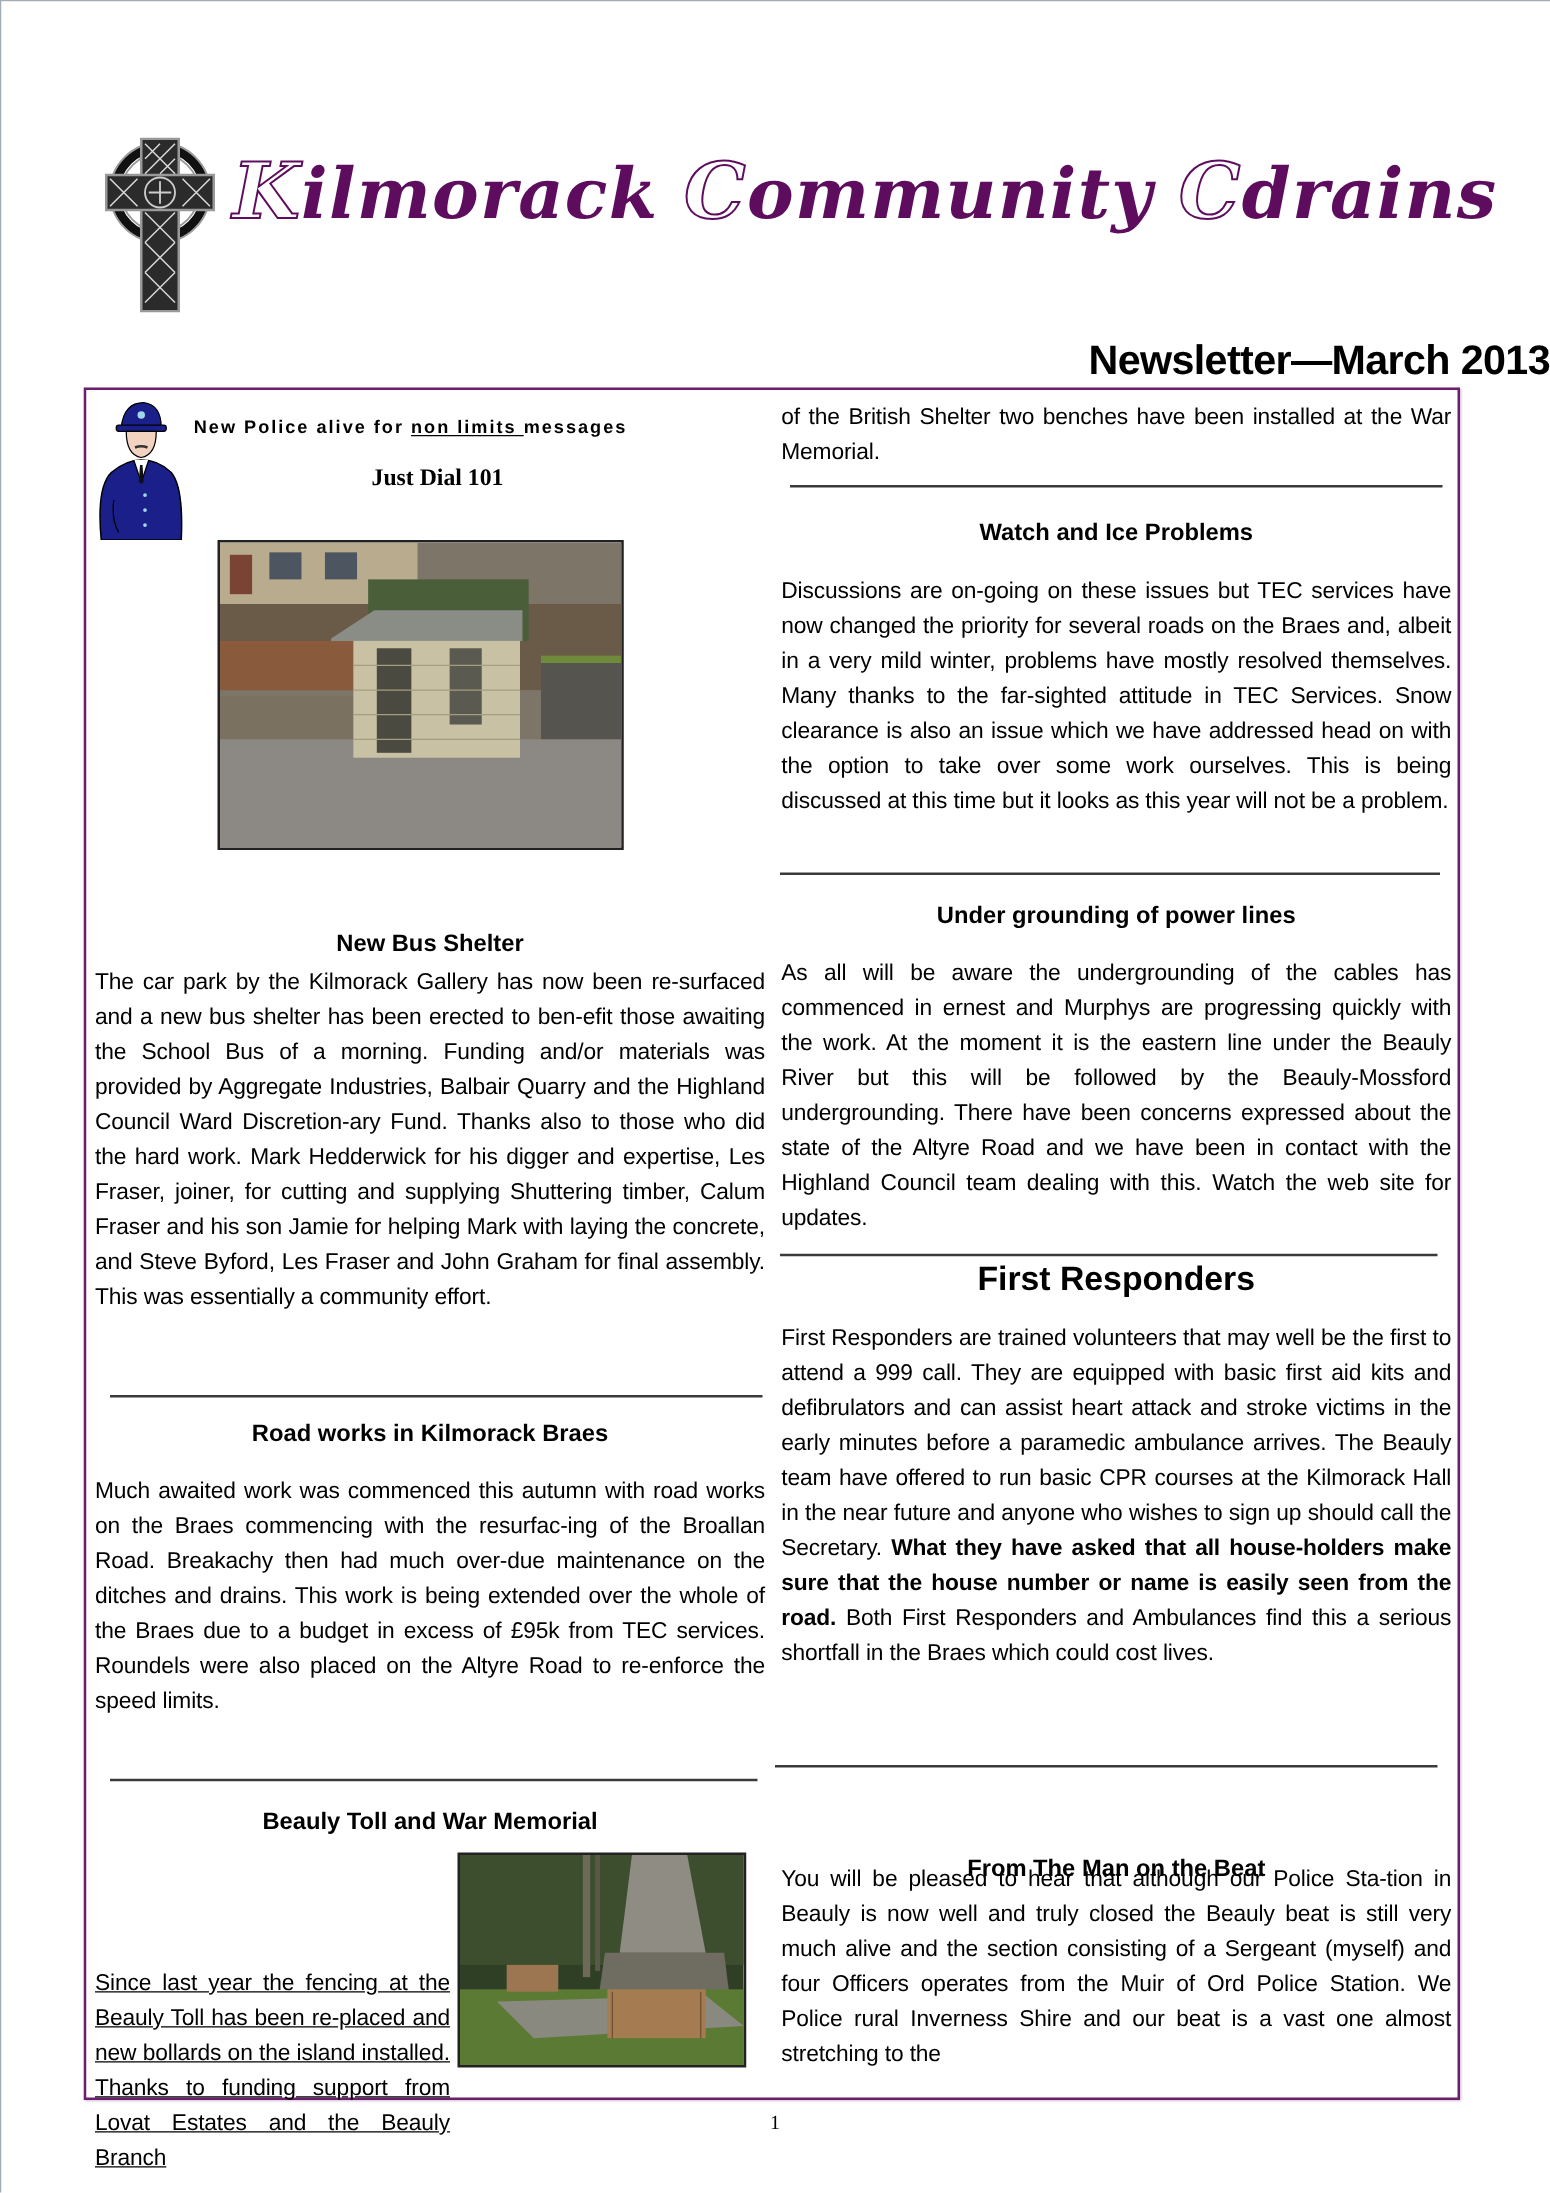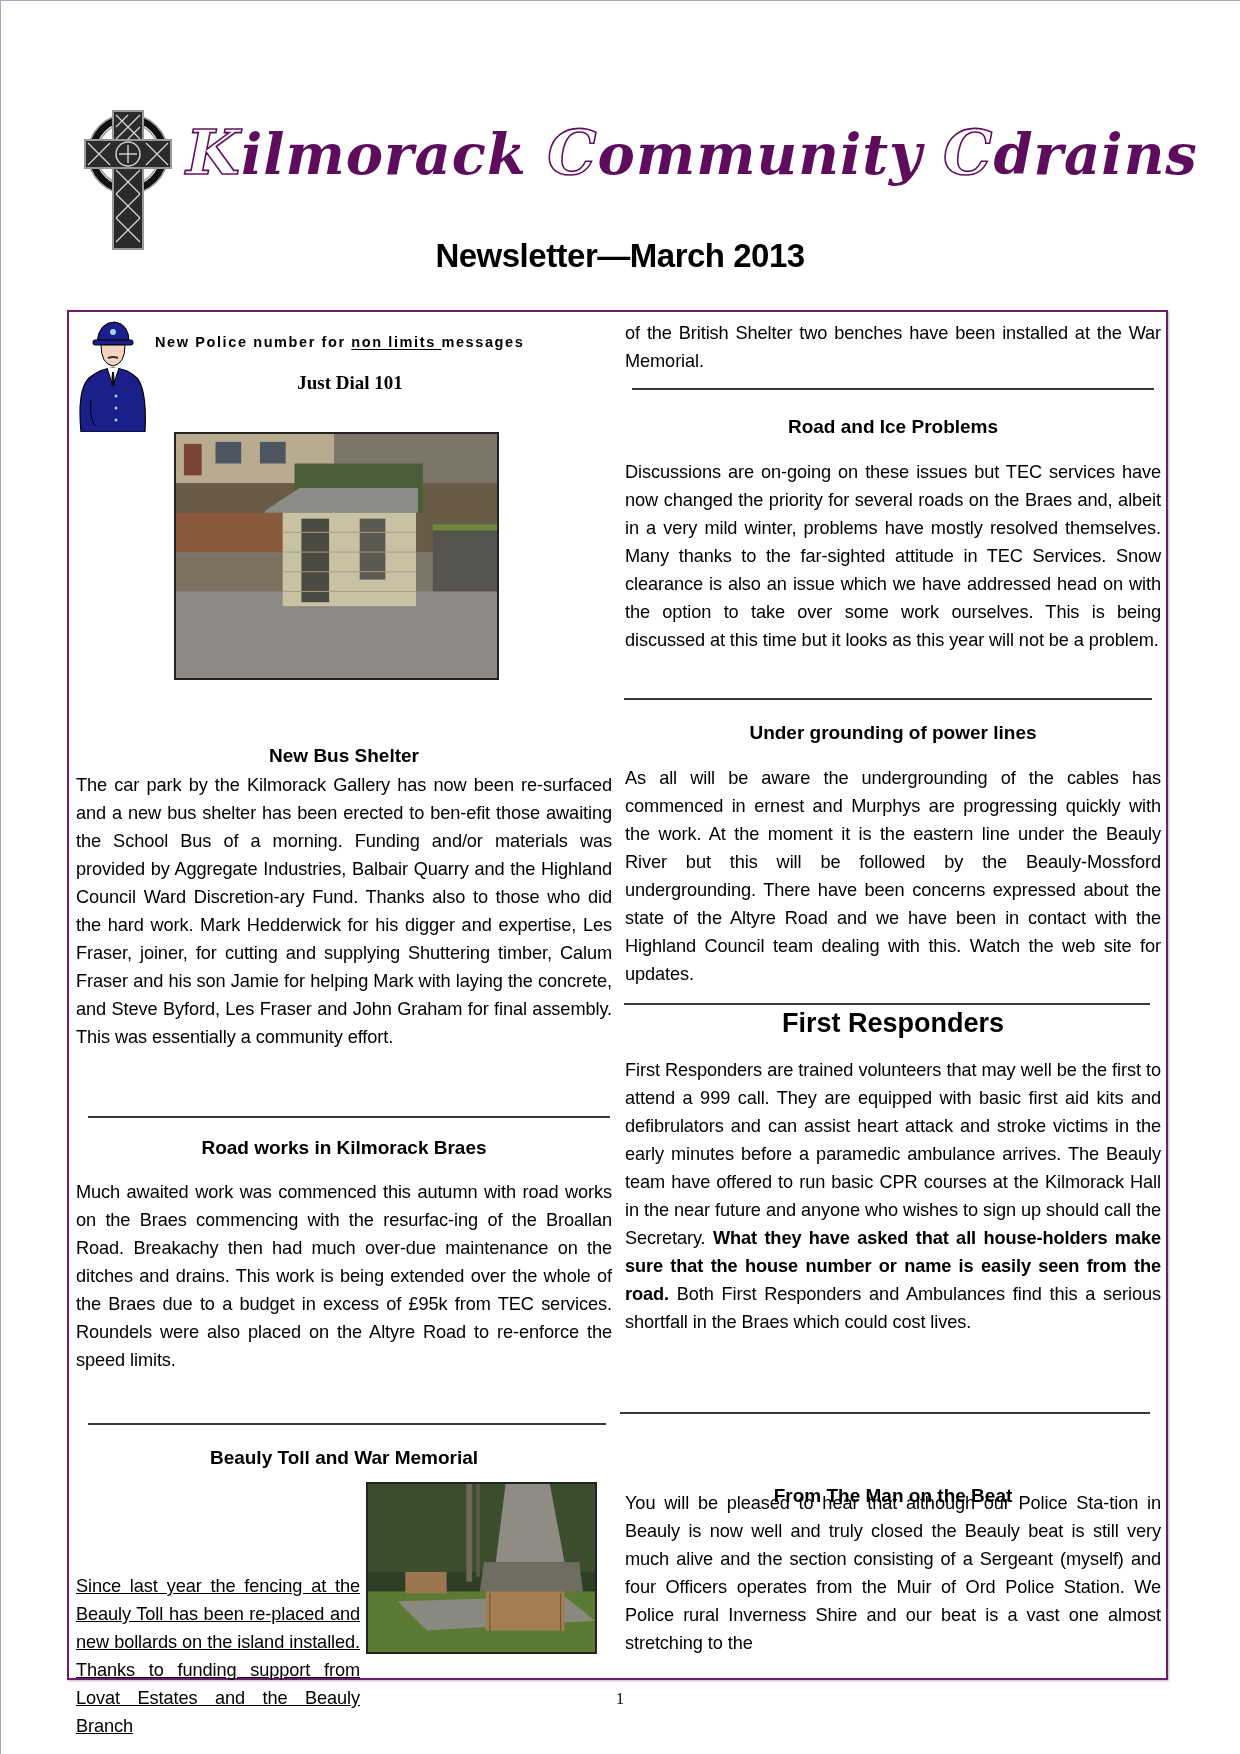--- a/index.html
+++ b/index.html
@@ -21,21 +21,21 @@
     font-family: "DejaVu Serif", serif; font-weight: bold; font-style: italic;
     font-size: 56px; letter-spacing: 1px; color: #5e0c5e;
     line-height: 70px;
   }
   .masthead-title .cap {
     color: #ffffff;
     -webkit-text-stroke: 1.6px #5e0c5e;
     font-size: 62px;
   }
   .newsletter-title {
-    position: absolute; left: 0; width: 1240px; top: 236px; text-align: center;
+    position: absolute; left: 0; width: 1240px; top: 268px; text-align: right;
     font-family: "Liberation Sans", sans-serif; font-weight: bold;
     font-size: 33px; line-height: 40px; letter-spacing: -0.5px;
   }
 
   
   .frame {
     position: absolute; left: 67px; top: 310px; width: 1101px; height: 1370px;
     border: 2px solid #6b1e6b;
     box-shadow: 1px 1px 2px rgba(107,30,107,0.35);
     box-sizing: border-box;
@@ -113,21 +113,21 @@
   <path d="M6 112 Q2 70 14 58 Q26 48 38 48 Q52 48 62 58 Q72 70 70 112 Z" fill="#1b1f8a" stroke="#000" stroke-width="1.2"></path>
   <path d="M32 48 L38 66 L44 48" fill="#fff" stroke="#000" stroke-width="1"></path>
   <path d="M37 52 L39 52 L40 66 L36 66 Z" fill="#111"></path>
   <g fill="#9fd6e8">
       <circle cx="41" cy="76" r="1.5"></circle>
       <circle cx="41" cy="88" r="1.5"></circle>
       <circle cx="41" cy="100" r="1.5"></circle>
     </g>
   <path d="M16 80 Q14 96 20 106" stroke="#000" stroke-width="1" fill="none"></path>
 </svg>
-<div class="police-line1"><span>New Police number for </span><u>non limits </u><span>messages</span></div>
+<div class="police-line1"><span>New Police alive for </span><u>non limits </u><span>messages</span></div>
 <div class="police-dial">Just Dial 101</div>
 
 <svg class="photo" style="left:174px; top:432px; width:325px; height:248px;" viewBox="0 0 325 248" preserveAspectRatio="none">
   <rect width="325" height="248" fill="#7d7568"></rect>
   <rect x="0" y="0" width="160" height="50" fill="#b9ab8e"></rect>
   <rect x="40" y="8" width="26" height="22" fill="#4d5660"></rect>
   <rect x="85" y="8" width="26" height="22" fill="#4d5660"></rect>
   <rect x="8" y="10" width="18" height="32" fill="#7a4433"></rect>
   <rect x="0" y="50" width="325" height="70" fill="#6a5a48"></rect>
   <rect x="0" y="80" width="110" height="40" fill="#8a5a3c"></rect>
@@ -175,21 +175,21 @@
   <g stroke="#6a4e32" stroke-width="1">
       <line x1="124" y1="112" x2="124" y2="150"></line>
       <line x1="196" y1="112" x2="196" y2="150"></line>
     </g>
 </svg>
 
 <div class="block body-text" style="left:625px; top:319px; width:536px;">of the British Shelter two benches have been installed at the War Memorial.</div>
 
 <div class="rule" style="left:632px; top:388px; width:522px;"></div>
 
-<div class="heading" style="left:625px; top:415px; width:536px;">Road and Ice Problems</div>
+<div class="heading" style="left:625px; top:415px; width:536px;">Watch and Ice Problems</div>
 <div class="block body-text" style="left:625px; top:458px; width:536px;">Discussions are on-going on these issues but TEC services have now changed the priority for several roads on the Braes and, albeit in a very mild winter, problems have mostly resolved themselves. Many thanks to the far-sighted attitude in TEC Services. Snow clearance is also an issue which we have addressed head on with the option to take over some work ourselves. This is being discussed at this time but it looks as this year will not be a problem.</div>
 
 <div class="rule" style="left:624px; top:698px; width:528px;"></div>
 
 <div class="heading" style="left:625px; top:721px; width:536px;">Under grounding of power lines</div>
 <div class="block body-text" style="left:625px; top:764px; width:536px;">As all will be aware the undergrounding of the cables has commenced in ernest and Murphys are progressing quickly with the work. At the moment it is the eastern line under the Beauly River but this will be followed by the Beauly-Mossford undergrounding. There have been concerns expressed about the state of the Altyre Road and we have been in contact with the Highland Council team dealing with this. Watch the web site for updates.</div>
 
 <div class="rule" style="left:624px; top:1003px; width:526px;"></div>
 
 <div class="heading big" style="left:625px; top:1011px; width:536px;">First Responders</div>

